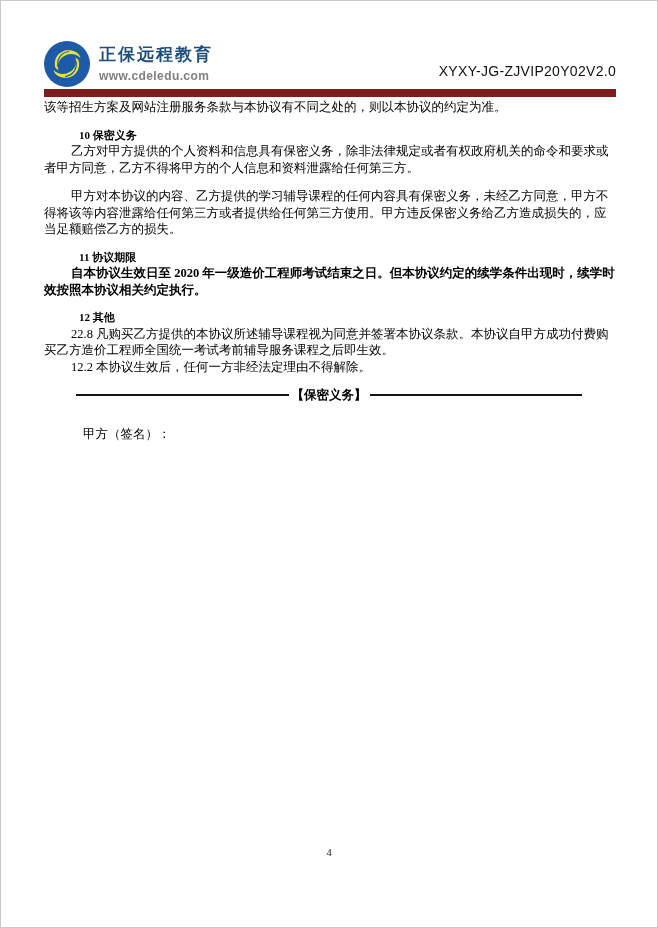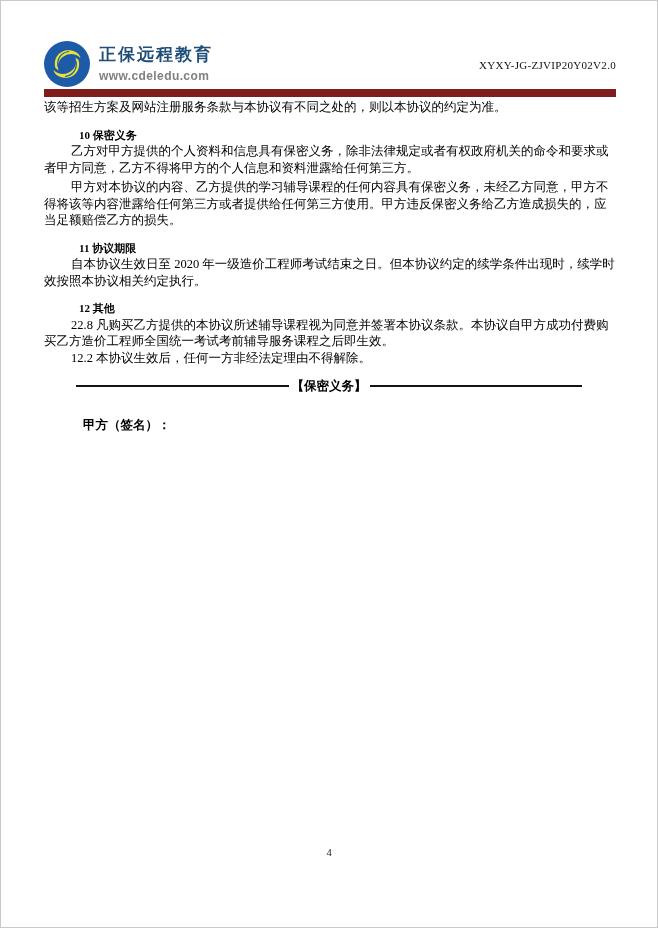--- a/index.html
+++ b/index.html
@@ -22,38 +22,38 @@
     font-family:"Liberation Sans","DejaVu Sans",sans-serif;
     font-size:17px; font-weight:bold; color:#1f4e79; letter-spacing:2px;
     line-height:1.2;
   }
   .logo-url {
     font-family:"Liberation Sans","DejaVu Sans",sans-serif;
     font-size:12px; font-weight:bold; color:#808080; letter-spacing:.4px;
     margin-top:3px;
   }
   .doc-code {
-    font-family:Liberation Serif, serif;
-    font-size:11px; color:#111; margin-bottom:16px; letter-spacing:.3px;
+    font-family:Liberation Sans, sans-serif;
+    font-size:14px; color:#111; margin-bottom:8px; letter-spacing:.3px;
   }
   
   .main { margin:2px 41px 0 43px; font-size:12.5px; line-height:16.5px; }
   .p-cont { margin:0; }
   .sec-heading { font-size:11px; font-weight:bold; margin-top:11px; padding-left:35px; line-height:16.5px; }
   .para { margin:0; text-indent:27px; }
-  .para.gap { margin-top:3px; }
-  .para.bold { font-weight:normal; }
+  .para.gap { margin-top:12px; }
+  .para.bold { font-weight:bold; }
   
   .no-text-row { display:flex; align-items:center; margin:12px 34px 0 32px; }
   .dash-seg { flex:1; height:0; border-top:2px solid #151515; }
   .no-text-label { font-weight:bold; padding:0 3px; white-space:nowrap; }
   
   .sig-row {
     margin-top:22px; display:flex; 
-    padding:0 25px 0 39px; font-weight:bold;flex-direction:column;
+    padding:0 25px 0 39px; font-weight:normal;flex-direction:column;
   }
   
   .page-num {
     position:absolute; top:846px; left:0; width:100%;
     text-align:center; font-size:10.5px; color:#222;
   }
 </style>
 </head>
 <body>
 

